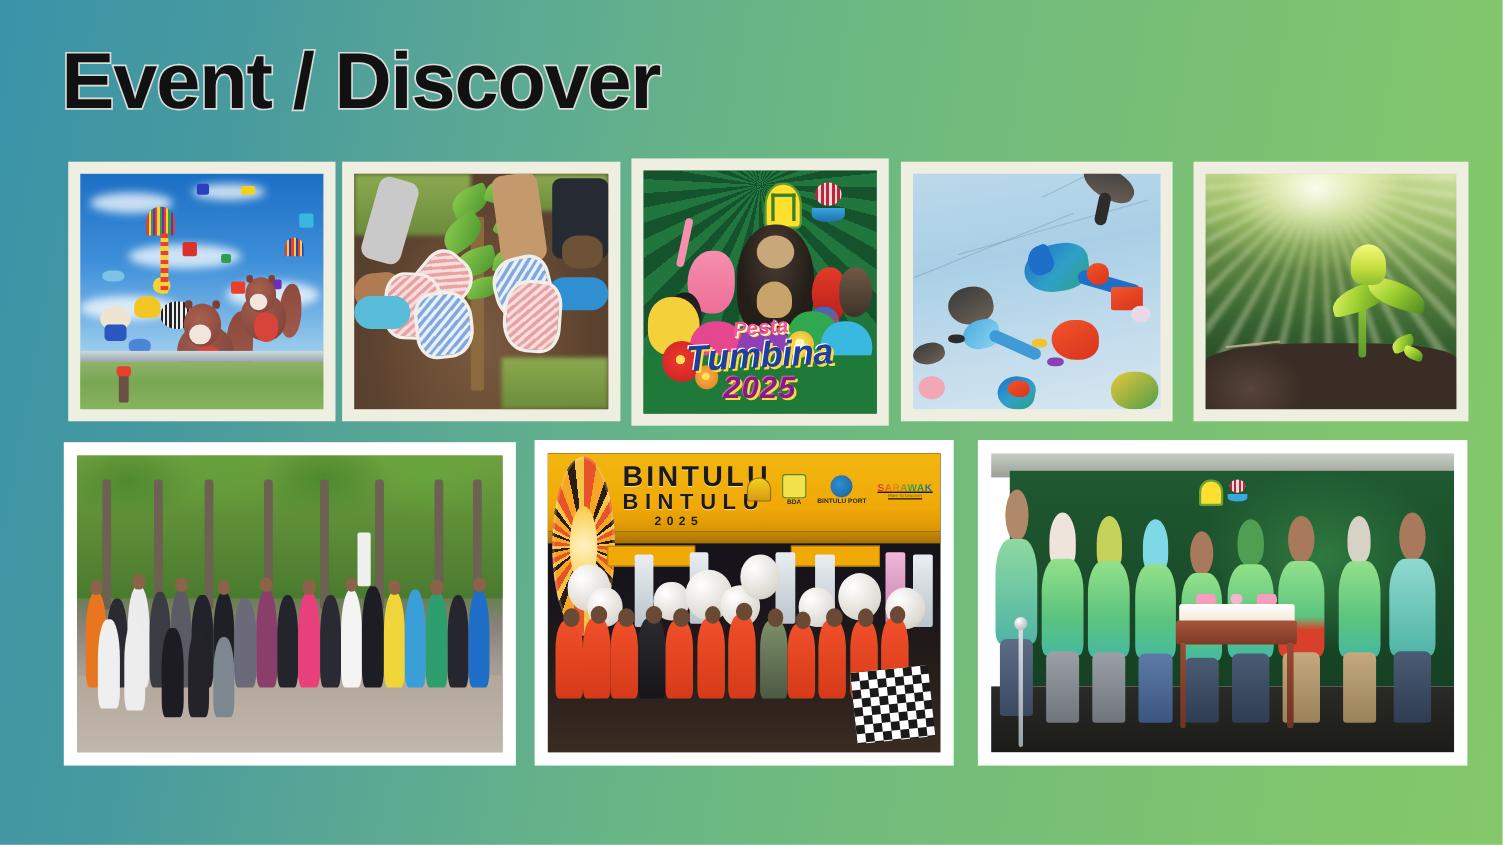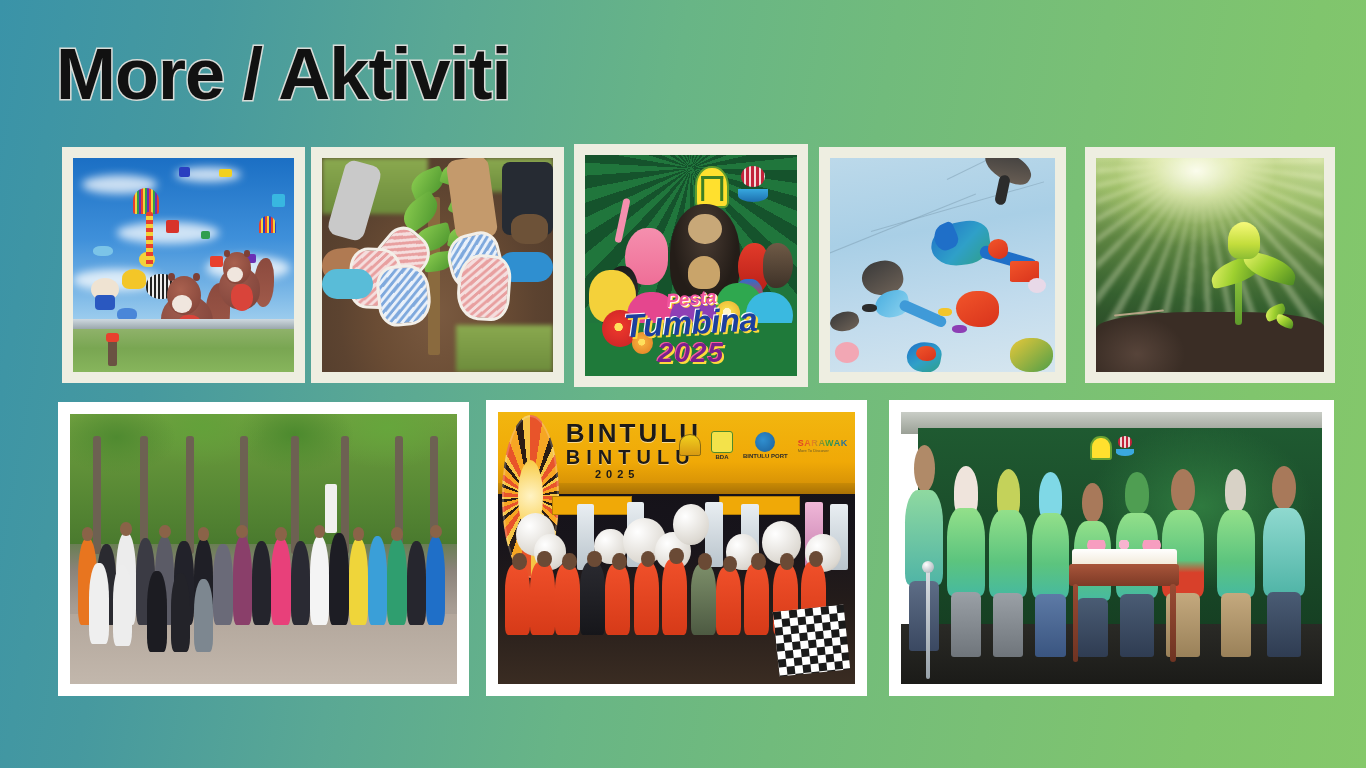--- a/index.html
+++ b/index.html
@@ -237,21 +237,21 @@
                 radial-gradient(circle at 50% 50%,#f8b3cf 0 11%,rgba(0,0,0,0) 12%),
                 radial-gradient(circle at 80% 60%,#f79dc0 0 12%,rgba(0,0,0,0) 13%);}
   .cm-rope{position:absolute;left:6%;bottom:2%;width:4px;height:40%;
      background:linear-gradient(#d8dde2,#98a2aa);border-radius:2px;}
   .cm-rope:before{content:"";position:absolute;left:-4px;top:-9px;width:12px;height:12px;
      border-radius:50%;background:radial-gradient(circle at 35% 30%,#fff,#9aa5ad);}
 </style>
 </head>
 <body>
 
-<div class="page-title">More / Aktiviti</div>
+<div class="page-title">Event / Discover</div>
 
 <div class="gallery">
 
   <div class="frame cream f1">
     <div class="photo kite-fest">
       <div class="kf-cloud" style="left:4%;top:8%;width:34%;height:9%;"></div>
       <div class="kf-cloud" style="left:46%;top:4%;width:30%;height:7%;"></div>
       <div class="kf-cloud" style="left:20%;top:30%;width:46%;height:10%;"></div>
       <div class="kf-cloud" style="left:60%;top:46%;width:38%;height:11%;"></div>
       <div class="kf-cloud" style="left:0%;top:52%;width:40%;height:10%;"></div>
@@ -508,21 +508,21 @@
           <span></span>
         </div>
         <div class="mt-sp">
           <div class="mark" style="background:#f3e24a;border:1px solid #4f8a2a;border-radius:3px;"></div>
           <span>BDA</span>
         </div>
         <div class="mt-sp">
           <div class="mark" style="background:radial-gradient(circle at 40% 40%,#2f8fd0,#1c5f9a);border-radius:50%;"></div>
           <span>BINTULU PORT</span>
         </div>
-        <div style="">
+        <div style="text-align:center;text-decoration:underline;">
           <div class="mt-sarawak">SARAWAK</div>
           <div style="font-size:4px;color:#6a5a2a;">More To Discover</div>
         </div>
       </div>
 
       <div style="position:absolute;left:15%;top:31%;width:22%;height:6%;background:#f0a907;border:1px solid #b57f05;"></div>
       <div style="position:absolute;left:62%;top:31%;width:22%;height:6%;background:#f0a907;border:1px solid #b57f05;"></div>
 
       <div class="mt-banner" style="left:22%;top:34%;"></div>
       <div class="mt-banner" style="left:36%;top:33%;"></div>

